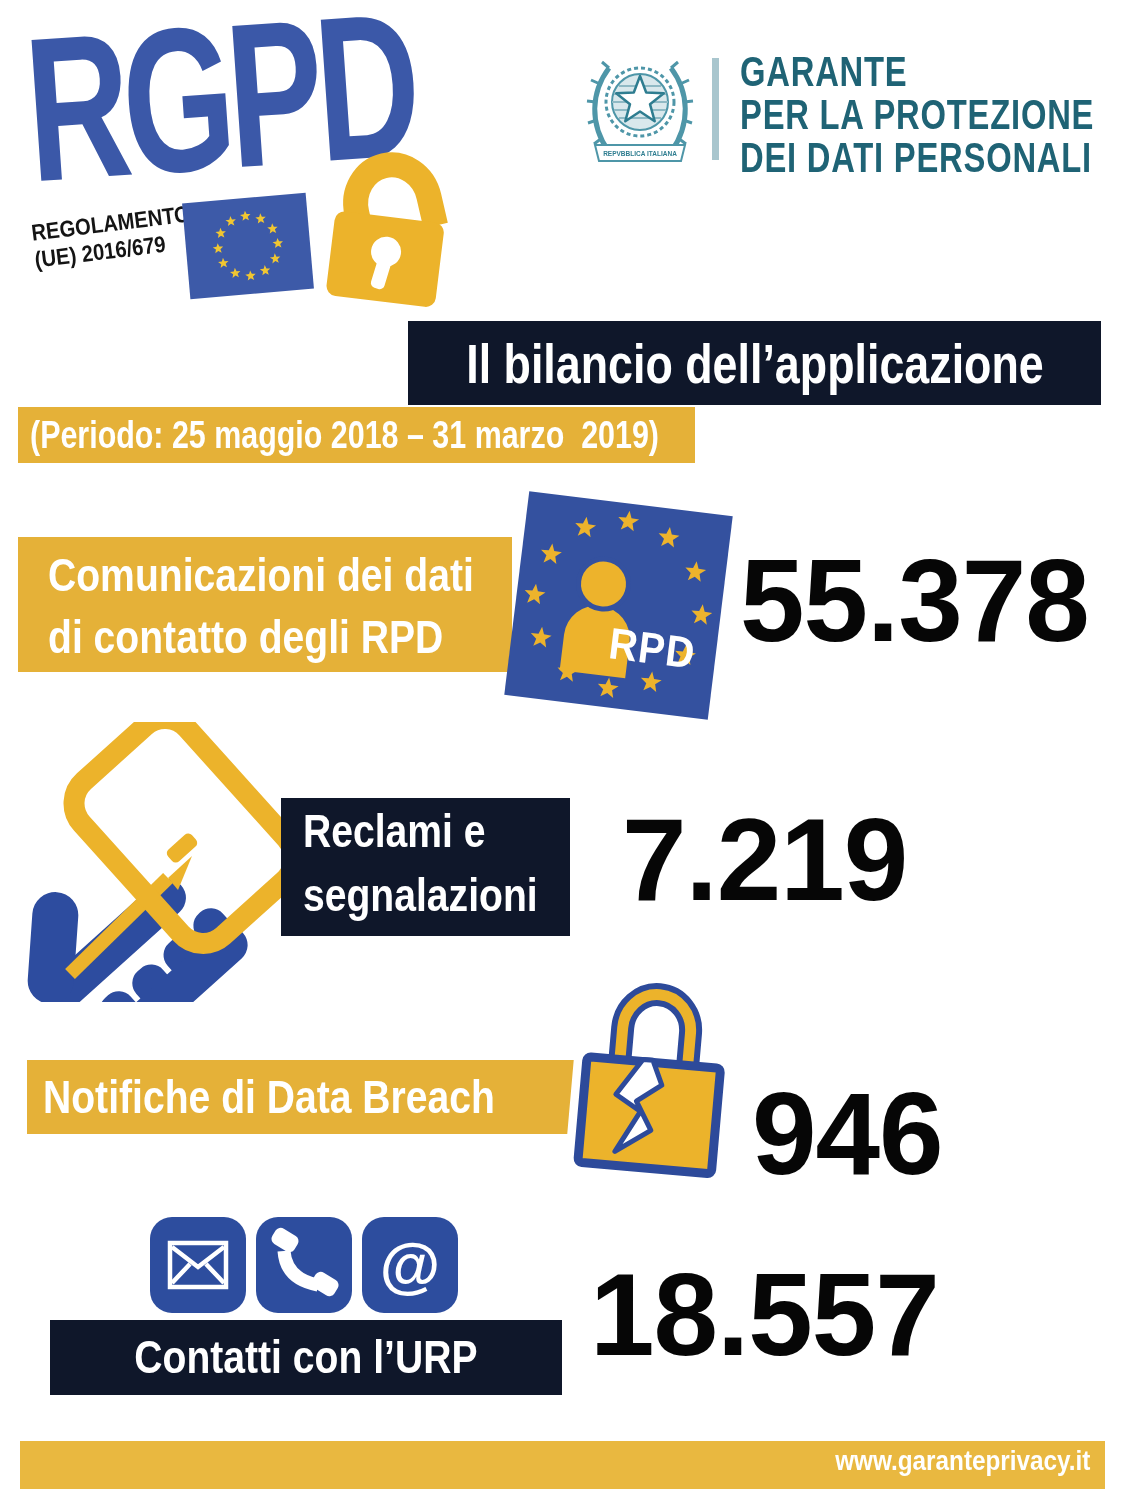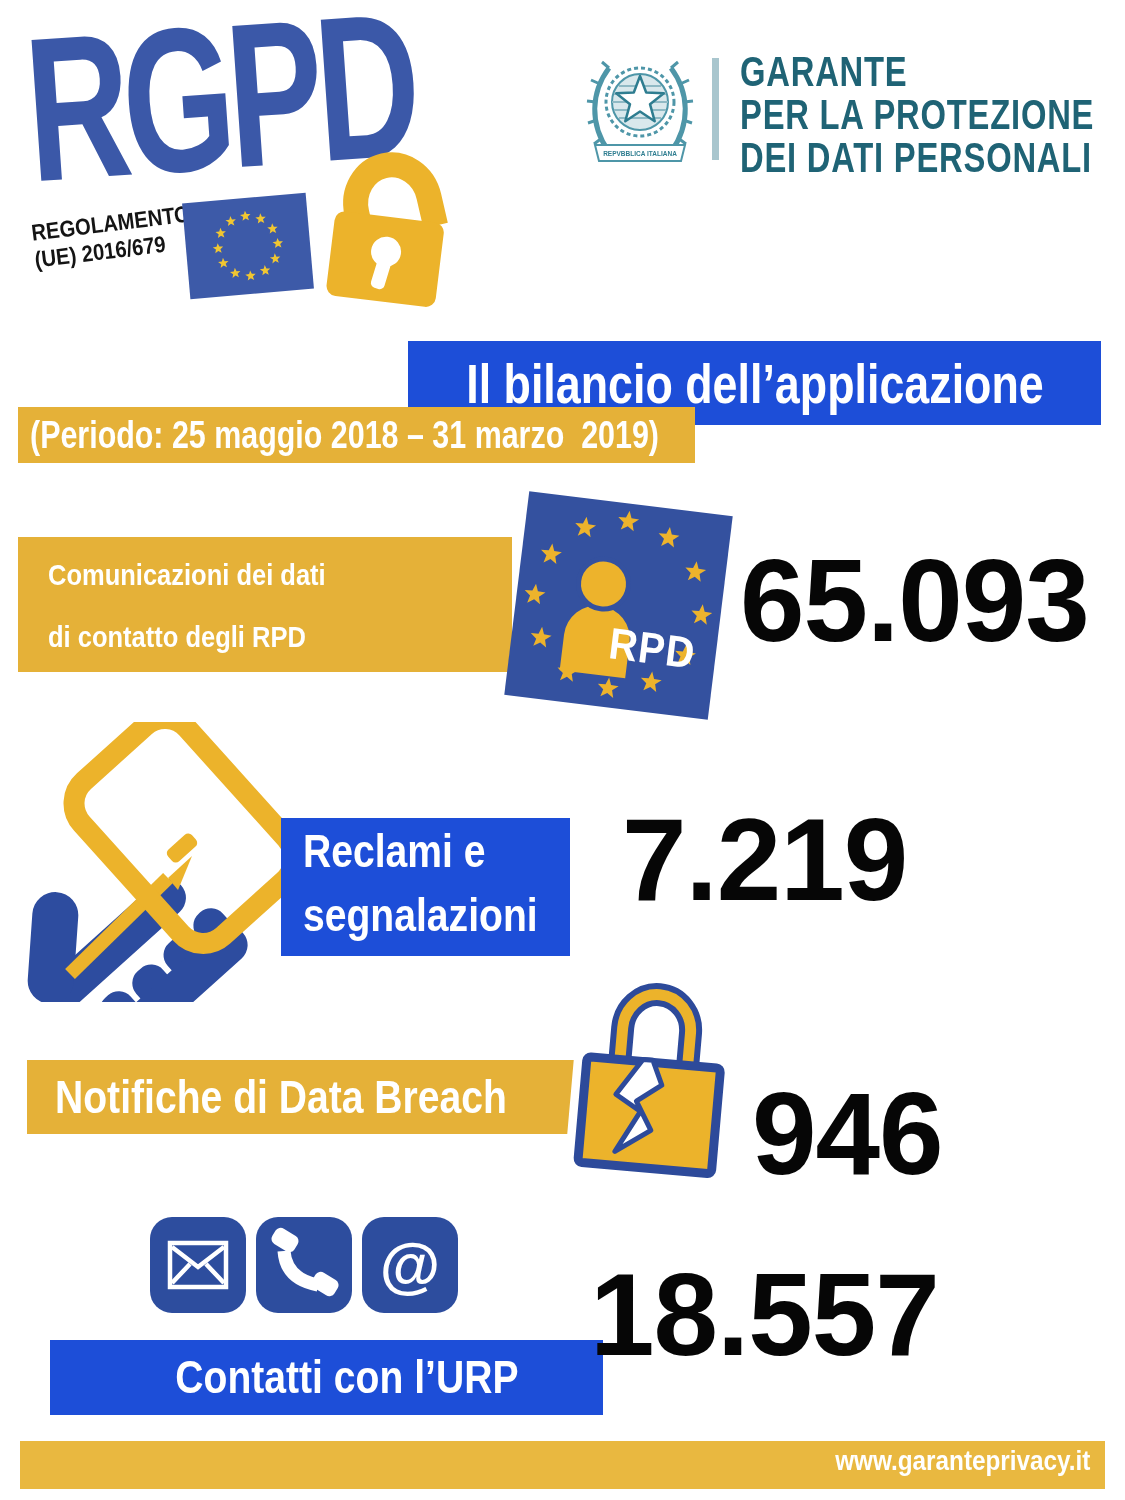--- a/index.html
+++ b/index.html
@@ -2,21 +2,21 @@
 <html><head>
 <meta charset="utf-8">
 <style>
   html,body{margin:0;padding:0;background:#ffffff;}
   .canvas{
     position:relative;width:1125px;height:1500px;background:#ffffff;overflow:hidden;
     font-family:"Liberation Sans", sans-serif;
   }
   .abs{position:absolute;}
   .yellow-bg{background:#e5b138;}
-  .blue-bg{background:#1d4ed8;margin-top:20px;}
+  .blue-bg{background:#0f172a;}
   .lbl{color:#ffffff;font-weight:bold;}
   .cond{display:inline-block;white-space:pre;transform-origin:left center;}
   .cond-c{display:inline-block;white-space:pre;transform-origin:center center;}
   .num{position:absolute;font-weight:bold;color:#060606;font-size:116px;line-height:1;letter-spacing:-1px;}
 
   
   .rgpd-word{
     left:20px;top:14px;font-size:205px;font-weight:bold;color:#3b58a8;line-height:0.95;
     letter-spacing:-10px;transform:rotate(-4deg) scaleX(0.70);transform-origin:left top;
   }
@@ -31,24 +31,24 @@
   .garante-text span{display:block;transform:scaleX(0.78);transform-origin:left center;white-space:pre;}
   .logo-divider{left:712px;top:58px;width:7px;height:102px;background:#a9c6ce;}
 
   
   .title-banner{left:408px;top:321px;width:693px;height:84px;display:flex;align-items:center;justify-content:center;}
   .title-banner .t{font-size:56px;transform:scaleX(0.80);}
   .period-banner{left:18px;top:407px;width:677px;height:56px;line-height:56px;padding-left:12px;box-sizing:border-box;}
   .period-banner .t{font-size:39px;transform:scaleX(0.78);}
 
   
-  .stat1-box{left:18px;top:537px;width:494px;height:135px;padding:7px 0 0 30px;box-sizing:border-box;line-height:62px;font-size:30px;}
+  .stat1-box{left:18px;top:537px;width:494px;height:135px;padding:7px 0 0 30px;box-sizing:border-box;line-height:62px;font-size:46px;}
   .stat2-box{left:281px;top:798px;width:289px;height:138px;padding:1px 0 0 22px;box-sizing:border-box;line-height:64px;font-size:46px;}
-  .stat3-box{left:27px;top:1060px;width:563px;height:74px;line-height:74px;padding-left:28px;box-sizing:border-box;font-size:46px;z-index:1;}
-  .stat4-box{left:50px;top:1320px;width:512px;height:75px;line-height:75px;text-align:center;font-size:46px;padding-left:41px;}
+  .stat3-box{left:27px;top:1060px;width:563px;height:74px;line-height:74px;padding-left:16px;box-sizing:border-box;font-size:46px;z-index:1;}
+  .stat4-box{left:50px;top:1320px;width:512px;height:75px;line-height:75px;text-align:center;font-size:46px;}
   .stat-line{transform:scaleX(0.85);}
 
   
   .rpd-badge{left:516px;top:503px;width:205px;height:205px;background:#34519f;transform:rotate(7deg);z-index:2;}
   .rpd-badge .rpd-txt{position:absolute;left:98px;top:116px;font-size:44px;font-weight:bold;color:#fff;letter-spacing:1px;transform:scaleX(0.9);transform-origin:left top;}
 
   .icon-sq{width:96px;height:96px;border-radius:22px;background:#2d4d9e;display:flex;align-items:center;justify-content:center;}
   .at-glyph{color:#fff;font-size:62px;font-weight:bold;line-height:96px;}
 
   .footer-bar{left:20px;top:1441px;width:1085px;height:48px;background:#e9b840;text-align:right;line-height:41px;}
@@ -147,21 +147,21 @@
       <use href="#stB" transform="translate(29.3,144)"></use>
       <use href="#stB" transform="translate(18,102)"></use>
       <use href="#stB" transform="translate(29.3,60)"></use>
       <use href="#stB" transform="translate(60,29.3)"></use>
       <path d="M52,174 v-36 a33,33 0 0 1 66,0 v36 z" fill="#edb32c"></path>
       <circle cx="85" cy="83" r="25" fill="#edb32c" stroke="#34519f" stroke-width="5"></circle>
     </svg>
     <span class="rpd-txt">RPD</span>
   </div>
 
-  <div class="num" style="left:740px;top:543px;">65.093</div>
+  <div class="num" style="left:740px;top:543px;">55.378</div>
 
   <div class="abs" style="left:18px;top:722px;">
     <svg width="265" height="280" viewBox="0 0 265 280">
       <g fill="#2d4c9f" transform="rotate(-42 130 240)">
         <rect x="28" y="186" width="178" height="38" rx="19"></rect>
         <rect x="58" y="238" width="36" height="58" rx="16"></rect>
         <rect x="100" y="240" width="36" height="58" rx="16"></rect>
         <rect x="142" y="240" width="36" height="58" rx="16"></rect>
         <rect x="184" y="238" width="34" height="56" rx="16"></rect>
         <rect x="60" y="262" width="160" height="38" rx="18"></rect>

